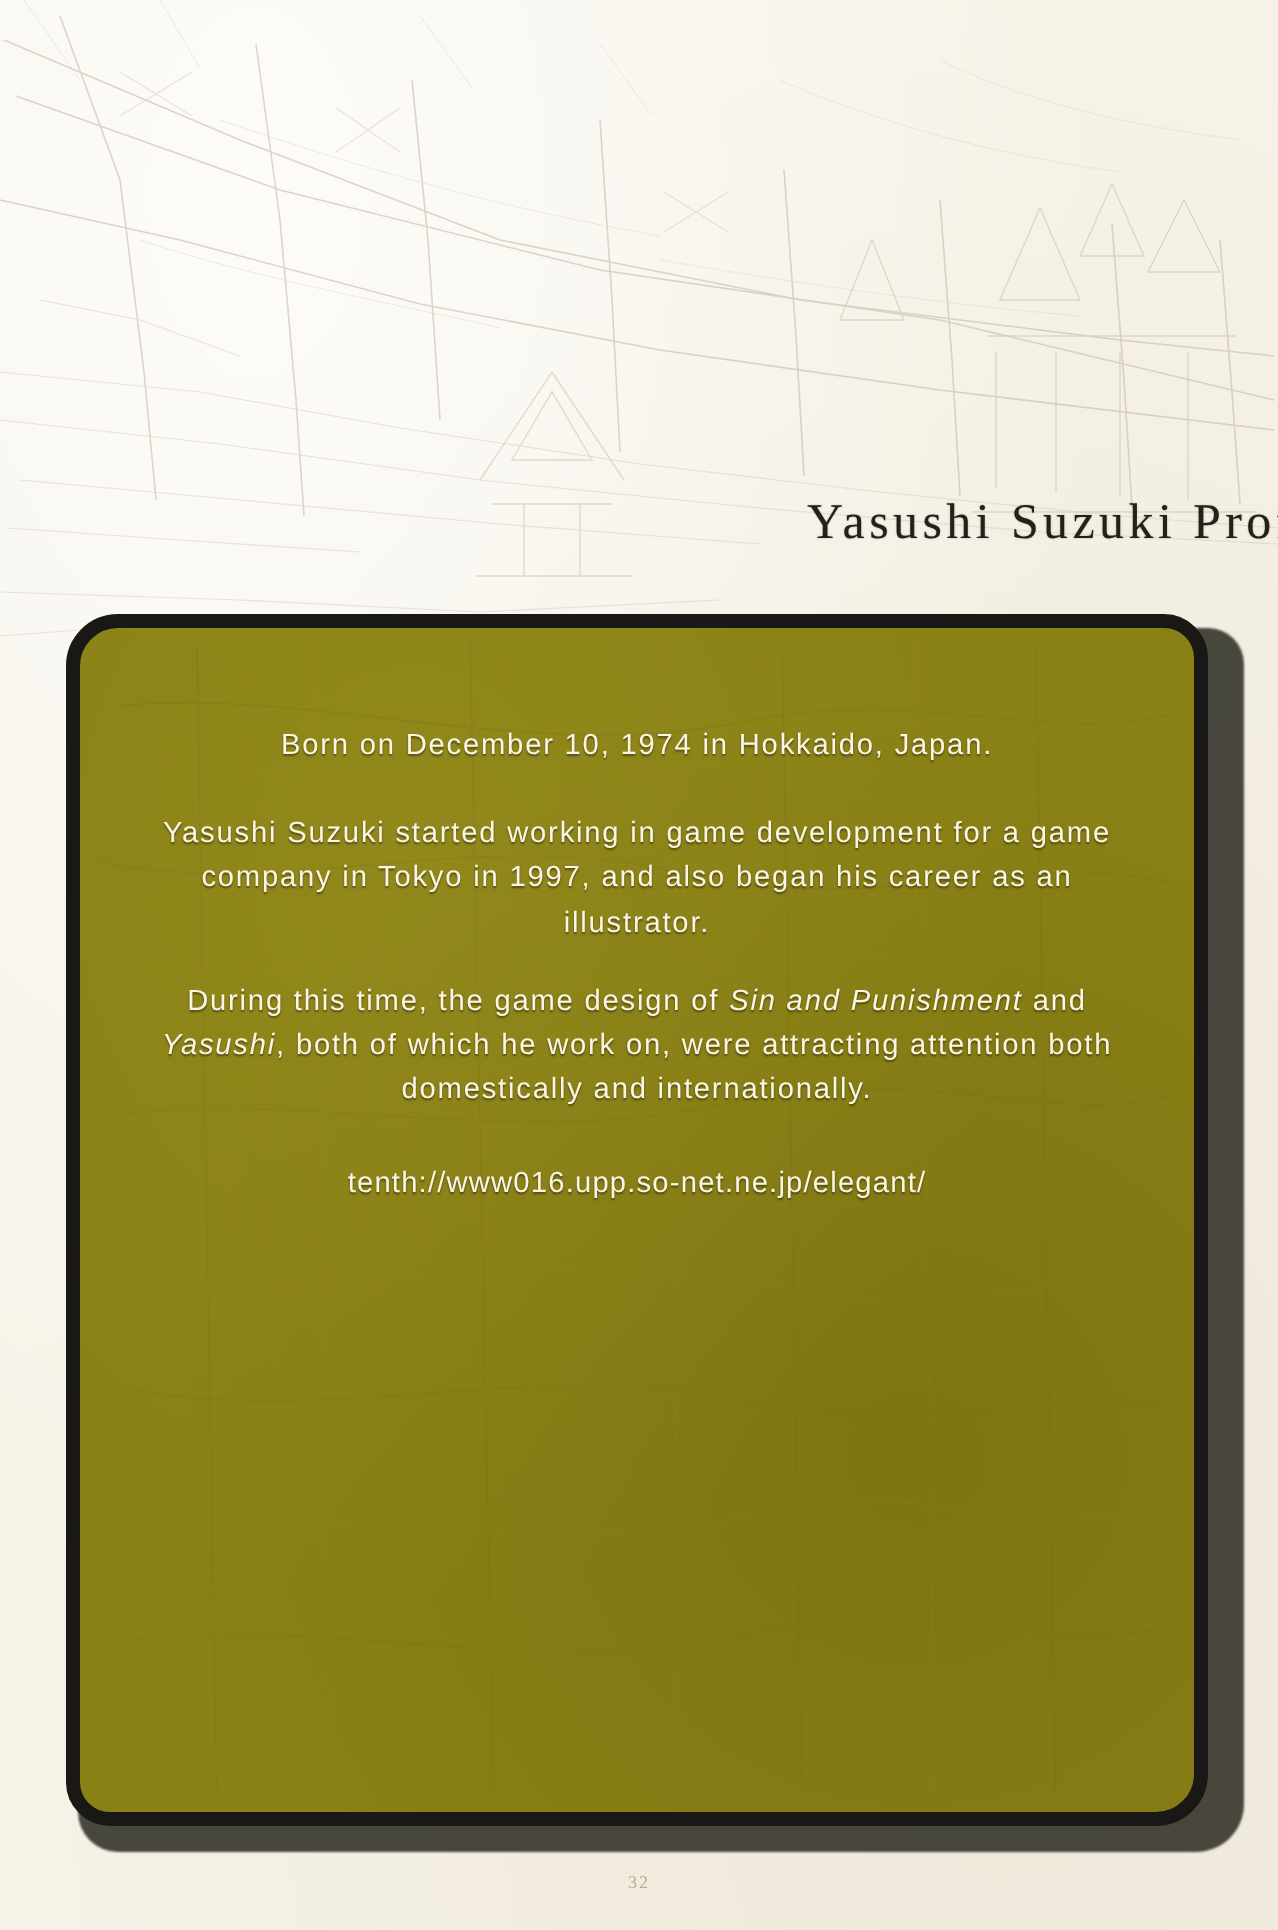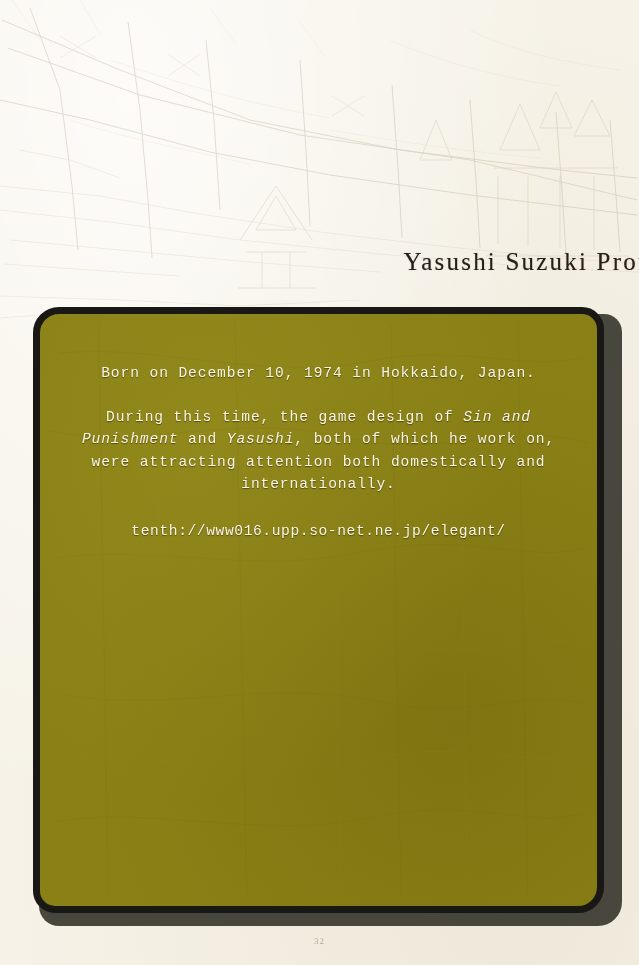--- a/index.html
+++ b/index.html
@@ -93,21 +93,21 @@
     inset: 0;
     opacity: 0.30;
     pointer-events: none;
   }
 
   .panel-inner {
     position: relative;
     padding: 48px 34px 26px 34px;
     text-align: center;
     color: #fbf6e4;
-    font-family: Liberation Mono, monospace;
+    font-family: Liberation Sans, sans-serif;
     font-size: 14.6px;
     line-height: 1.52;
     letter-spacing: 0.9px;
     text-shadow: 0 1px 1px rgba(30,28,10,0.55);
   }
 
   .para {
     margin: 0 0 17px 0;
   }
   .para:last-child {
@@ -221,20 +221,21 @@
           <path d="M30 330 C140 350, 250 312, 360 338 C450 358, 520 322, 562 340"></path>
           <path d="M14 460 C120 444, 230 480, 340 456 C440 434, 510 468, 558 452"></path>
           <path d="M120 4 L128 600 M300 2 L308 602 M430 6 L438 598"></path>
         </g>
       </svg>
 
       <div class="panel-inner">
 
         <p class="para first">Born on December 10, 1974 in Hokkaido, Japan.</p>
 
+        <p class="para">Yasushi Suzuki started working in game development for a game company in Tokyo in 1997, and also began his career as an illustrator.</p>
 
         <p class="para">
           <span>During this time, the game design of </span><span class="italic">Sin and Punishment</span><span> and </span><span class="italic">Yasushi</span><span>, both of which he work on, were attracting attention both domestically and internationally.</span>
         </p>
 
 
 
 
         <div class="website">
           <span class="url">tenth://www016.upp.so-net.ne.jp/elegant/</span>

